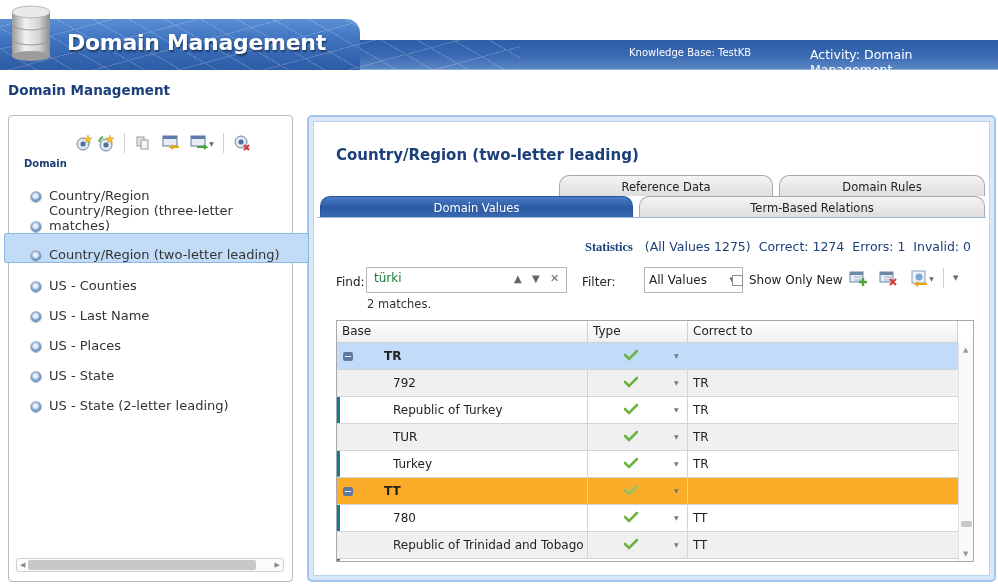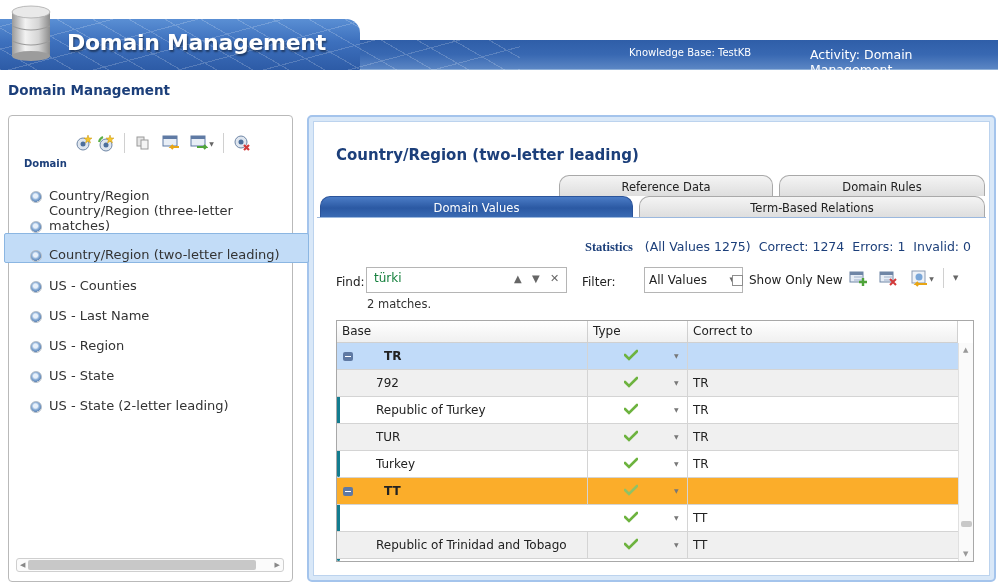--- a/index.html
+++ b/index.html
@@ -75,21 +75,21 @@
   
   .grid { position: absolute; left: 22px; top: 198px; width: 638px; height: 242px; border: 1px solid #a8a8a8; background: #fff; overflow: hidden; }
   .grid-header { position: absolute; left: 0; top: 0; width: 621px; height: 22px; background: linear-gradient(180deg, #fff 0%, #f0f0f0 100%); border-bottom: 1px solid #d0d0d0; font-size: 12px; }
   .gh-cell { position: absolute; top: 0; height: 22px; line-height: 21px; padding-left: 5px; border-right: 1px solid #d0d0d0; color: #222; }
   .grid-body { position: absolute; left: 0; top: 22px; width: 621px; }
   .g-row { position: relative; height: 27px; border-bottom: 1px solid #d4d4d4; font-size: 12px; color: #222; cursor: pointer; text-decoration: underline; }
   .g-row.alt { background: #f0f0f0; }
   .g-row.group-sel { background: #c1dbf9; }
   .g-row.group-hl { background: #fbad2a; }
   .g-cell { position: absolute; top: 0; height: 26px; line-height: 26px; border-right: 1px solid #d4d4d4; }
-  .c-val { left: 0; width: 251px; padding-left: 39px; }
+  .c-val { left: 0; width: 251px; padding-left: 56px; }
   .c-type { left: 251px; width: 100px; }
   .c-corr { left: 351px; width: 270px; padding-left: 5px; border-right: none; }
   .g-row.group .c-val { padding-left: 47px; font-weight: bold; }
   .collapse-btn { position: absolute; left: 6px; top: 9px; width: 10px; height: 9px; background: #5f79a3; border-radius: 2px; }
   .collapse-btn::after { content: ""; position: absolute; left: 2px; top: 4px; width: 6px; height: 1px; background: #fff; }
   .check { position: absolute; left: 36px; top: 6px; }
   .type-dd { position: absolute; left: 86px; top: 0; font-size: 6px; color: #777; }
   .group-bar { position: absolute; left: 0; width: 3px; background: #137c8f; border-radius: 2px; }
 
   .v-scroll { position: absolute; right: 0; top: 22px; width: 15px; height: 218px; background: #fafafa; border-left: 1px solid #e0e0e0; }
@@ -192,21 +192,21 @@
     <div class="domain-item">
       <span class="radio-dot"></span>
       <span>US - Counties</span>
     </div>
     <div class="domain-item">
       <span class="radio-dot"></span>
       <span>US - Last Name</span>
     </div>
     <div class="domain-item">
       <span class="radio-dot"></span>
-      <span>US - Region</span>
+      <span>US - Places</span>
     </div>
     <div class="domain-item">
       <span class="radio-dot"></span>
       <span>US - State</span>
     </div>
     <div class="domain-item">
       <span class="radio-dot"></span>
       <span>US - State (2-letter leading)</span>
     </div>
   </div>
@@ -358,20 +358,21 @@
           <div class="g-cell c-type">
             <svg class="check" width="14" height="12" viewBox="0 0 14 12">
                 <path d="M1 6 L5 10 L13 2" stroke="#8fc266" stroke-width="2.6" fill="none" stroke-linecap="round"></path>
               </svg>
             <span class="type-dd">▼</span>
           </div>
           <div class="g-cell c-corr"></div>
         </div>
 
         <div class="g-row">
+          <div class="g-cell c-val">780</div>
           <div class="g-cell c-type">
             <svg class="check" width="14" height="12" viewBox="0 0 14 12">
                 <path d="M1 6 L5 10 L13 2" stroke="#6db33f" stroke-width="2.6" fill="none" stroke-linecap="round"></path>
               </svg>
             <span class="type-dd">▼</span>
           </div>
           <div class="g-cell c-corr">TT</div>
         </div>
 
         <div class="g-row alt">

